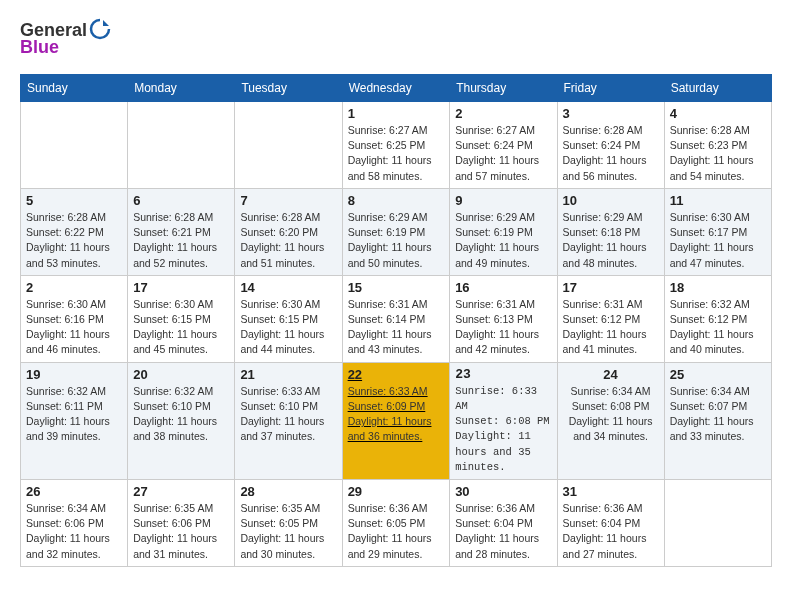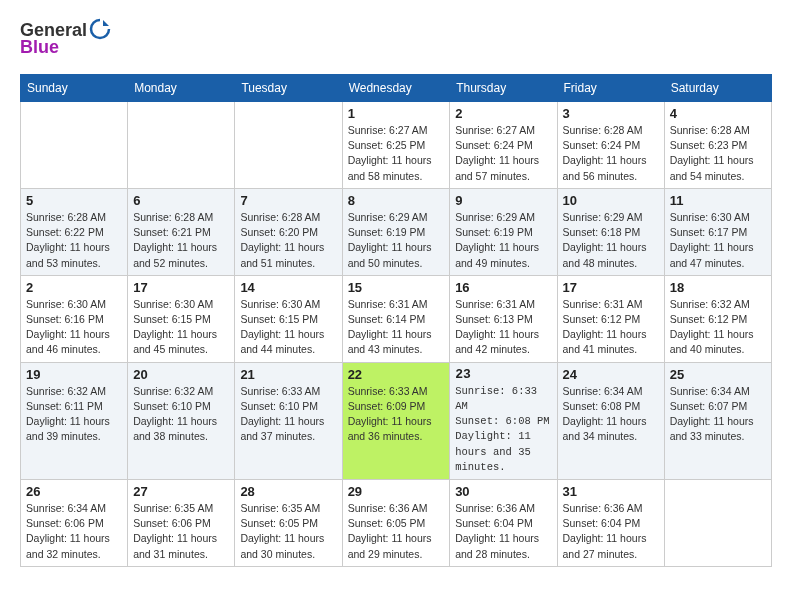--- a/index.html
+++ b/index.html
@@ -186,29 +186,29 @@
         <span class="day-info">Sunrise: 6:32 AM<br>Sunset: 6:11 PM<br>Daylight: 11 hours and 39 minutes.</span>
       </td>
         <td style="background: rgb(240, 244, 248);">
         <span class="day-num">20</span>
         <span class="day-info">Sunrise: 6:32 AM<br>Sunset: 6:10 PM<br>Daylight: 11 hours and 38 minutes.</span>
       </td>
         <td style="background: rgb(240, 244, 248);">
         <span class="day-num">21</span>
         <span class="day-info">Sunrise: 6:33 AM<br>Sunset: 6:10 PM<br>Daylight: 11 hours and 37 minutes.</span>
       </td>
-        <td style="background: #bef264;">
+        <td style="background: #eab308; text-decoration: underline;">
         <span class="day-num">22</span>
         <span class="day-info">Sunrise: 6:33 AM<br>Sunset: 6:09 PM<br>Daylight: 11 hours and 36 minutes.</span>
       </td>
         <td style="background: rgb(240, 244, 248); font-family: Liberation Mono, monospace;">
         <span class="day-num">23</span>
         <span class="day-info">Sunrise: 6:33 AM<br>Sunset: 6:08 PM<br>Daylight: 11 hours and 35 minutes.</span>
       </td>
-        <td style="background: rgb(240, 244, 248);">
+        <td style="background: rgb(240, 244, 248); text-align: center;">
         <span class="day-num">24</span>
         <span class="day-info">Sunrise: 6:34 AM<br>Sunset: 6:08 PM<br>Daylight: 11 hours and 34 minutes.</span>
       </td>
         <td style="background: rgb(240, 244, 248);">
         <span class="day-num">25</span>
         <span class="day-info">Sunrise: 6:34 AM<br>Sunset: 6:07 PM<br>Daylight: 11 hours and 33 minutes.</span>
       </td>
       </tr>
       <tr>
         <td>

